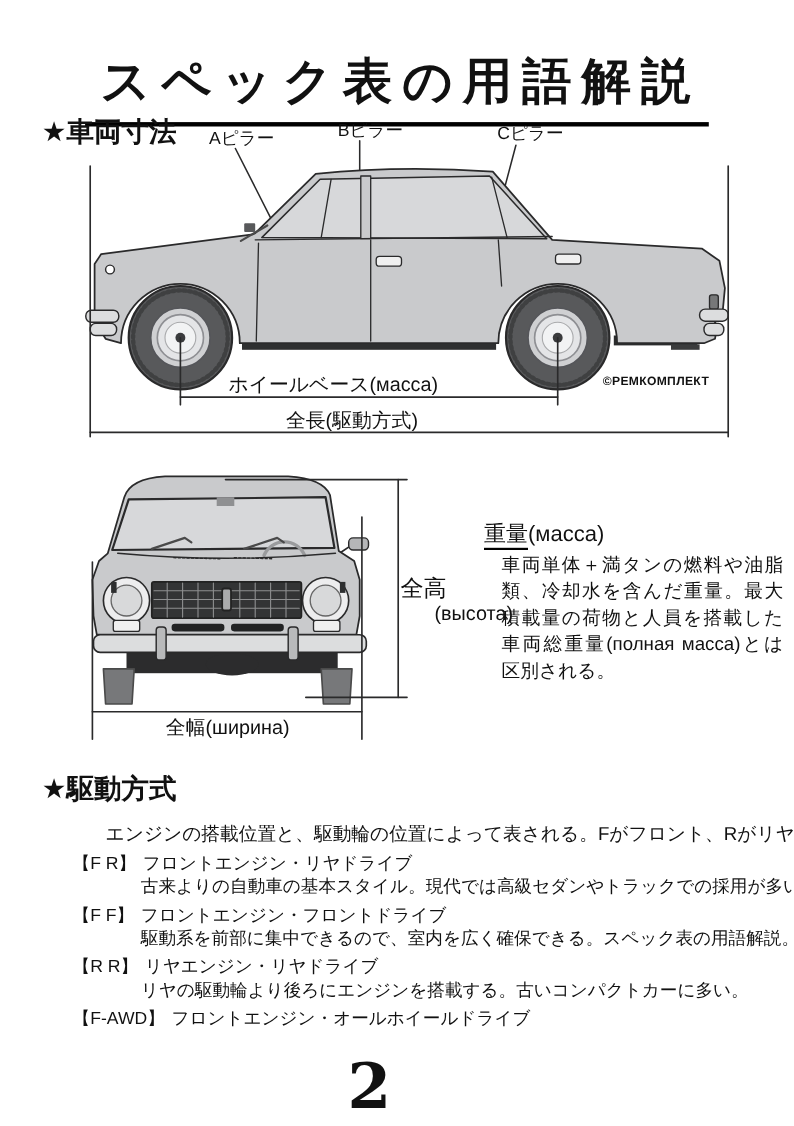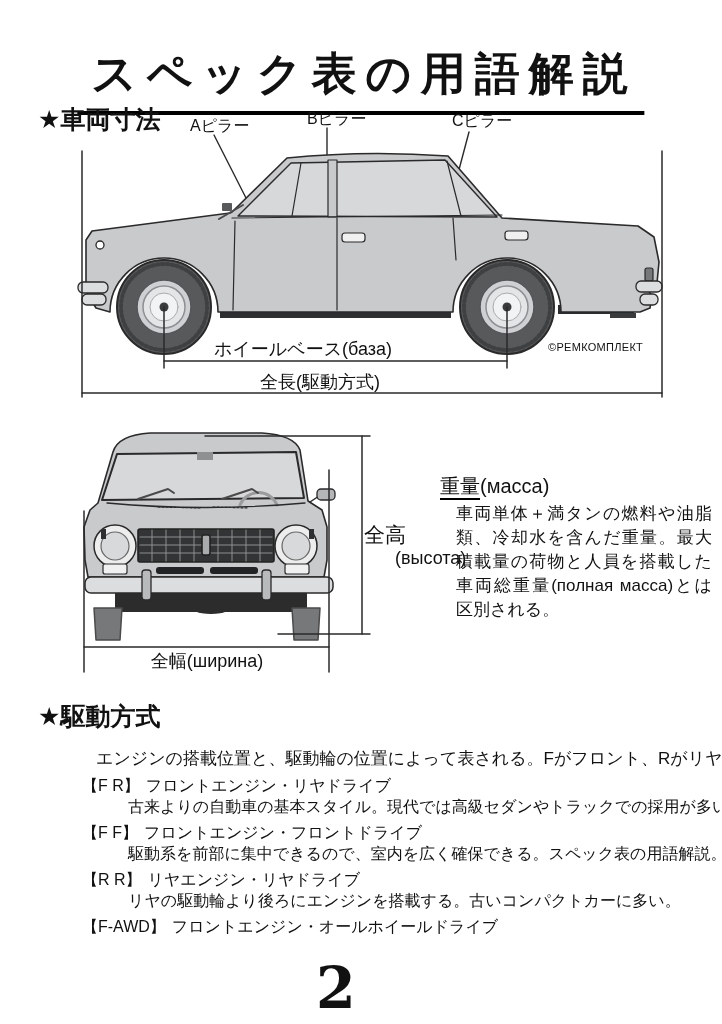--- a/index.html
+++ b/index.html
@@ -13,31 +13,31 @@
   .page-title{
     top:14px; left:50%; transform:translateX(-50%);
     font-family:"DejaVu Sans","Liberation Sans",sans-serif;
     font-weight:bold; font-size:45px; letter-spacing:9px;
     padding:0 8px 7px 14px; border-bottom:4px solid #000; z-index:3;
   }
   .section-heading{font-size:25px; font-weight:bold; z-index:3;}
   .pillar-label{font-size:16px; z-index:3;}
   .measure-label{font-size:18px; z-index:3;}
   .center-label{transform:translateX(-50%);}
-  .watermark{font-size:11px; font-weight:normal; letter-spacing:.3px; z-index:3;}
+  .watermark{font-size:11px; font-weight:bold; letter-spacing:.3px; z-index:3;}
   .height-jp{font-size:21px;}
   .height-ru{font-size:18px;margin-left:40px;}
   .weight-block{position:absolute; left:440px; top:474px; width:272px; z-index:3; white-space:normal;}
   .weight-term{font-size:20px; line-height:24px;}
   .weight-term .u{border-bottom:2px solid #000; padding-bottom:1px;}
   .weight-desc{margin-top:4px; padding-left:16px; font-size:17px; line-height:24px; text-align:justify;}
   .drive-intro{font-size:17px; z-index:3;}
   .drive-list{position:absolute; left:66px; top:775px; width:630px; z-index:3;}
   .drive-entry{margin-bottom:5px; font-size:16px; line-height:21px; white-space:nowrap;}
-  .drive-code{margin-right:6px;margin-left:16px;}
+  .drive-code{margin-right:6px;}
   .drive-desc{padding-left:62px;}
   .drive-entry.awd .drive-desc{padding-left:112px;}
   .page-number{
     left:316px; top:954px; font-family:"DejaVu Serif","Liberation Serif",serif;
     font-weight:bold; font-size:57px; z-index:3;
   }
   svg.artwork{position:absolute; left:0; top:0; z-index:1; pointer-events:none;}
 </style>
 </head>
 <body>
@@ -188,21 +188,21 @@
   </svg>
 
   <h1 class="abs page-title">スペック表の用語解説</h1>
 
   <div class="abs section-heading" style="left:38px; top:103px;">★車両寸法</div>
 
   <span class="abs pillar-label" style="left:190px; top:116px;">Aピラー</span>
   <span class="abs pillar-label" style="left:307px; top:109px;">Bピラー</span>
   <span class="abs pillar-label" style="left:452px; top:111px;">Cピラー</span>
 
-  <span class="abs measure-label center-label" style="left:303px; top:337px;">ホイールベース(база)</span>
+  <span class="abs measure-label center-label" style="left:303px; top:337px;">ホイールベース(масса)</span>
   <span class="abs measure-label center-label" style="left:320px; top:370px;">全長(駆動方式)</span>
   <span class="abs watermark" style="left:548px; top:341px;">©РЕМКОМПЛЕКТ</span>
 
   <span class="abs measure-label height-jp" style="left:364px; top:521px;">全高</span>
   <span class="abs measure-label height-ru" style="left:355px; top:548px;">(высота)</span>
   <span class="abs measure-label center-label" style="left:207px; top:649px;">全幅(ширина)</span>
 
   <div class="weight-block">
     <div class="weight-term">
       <span class="u">重量</span><span>(масса)</span>

